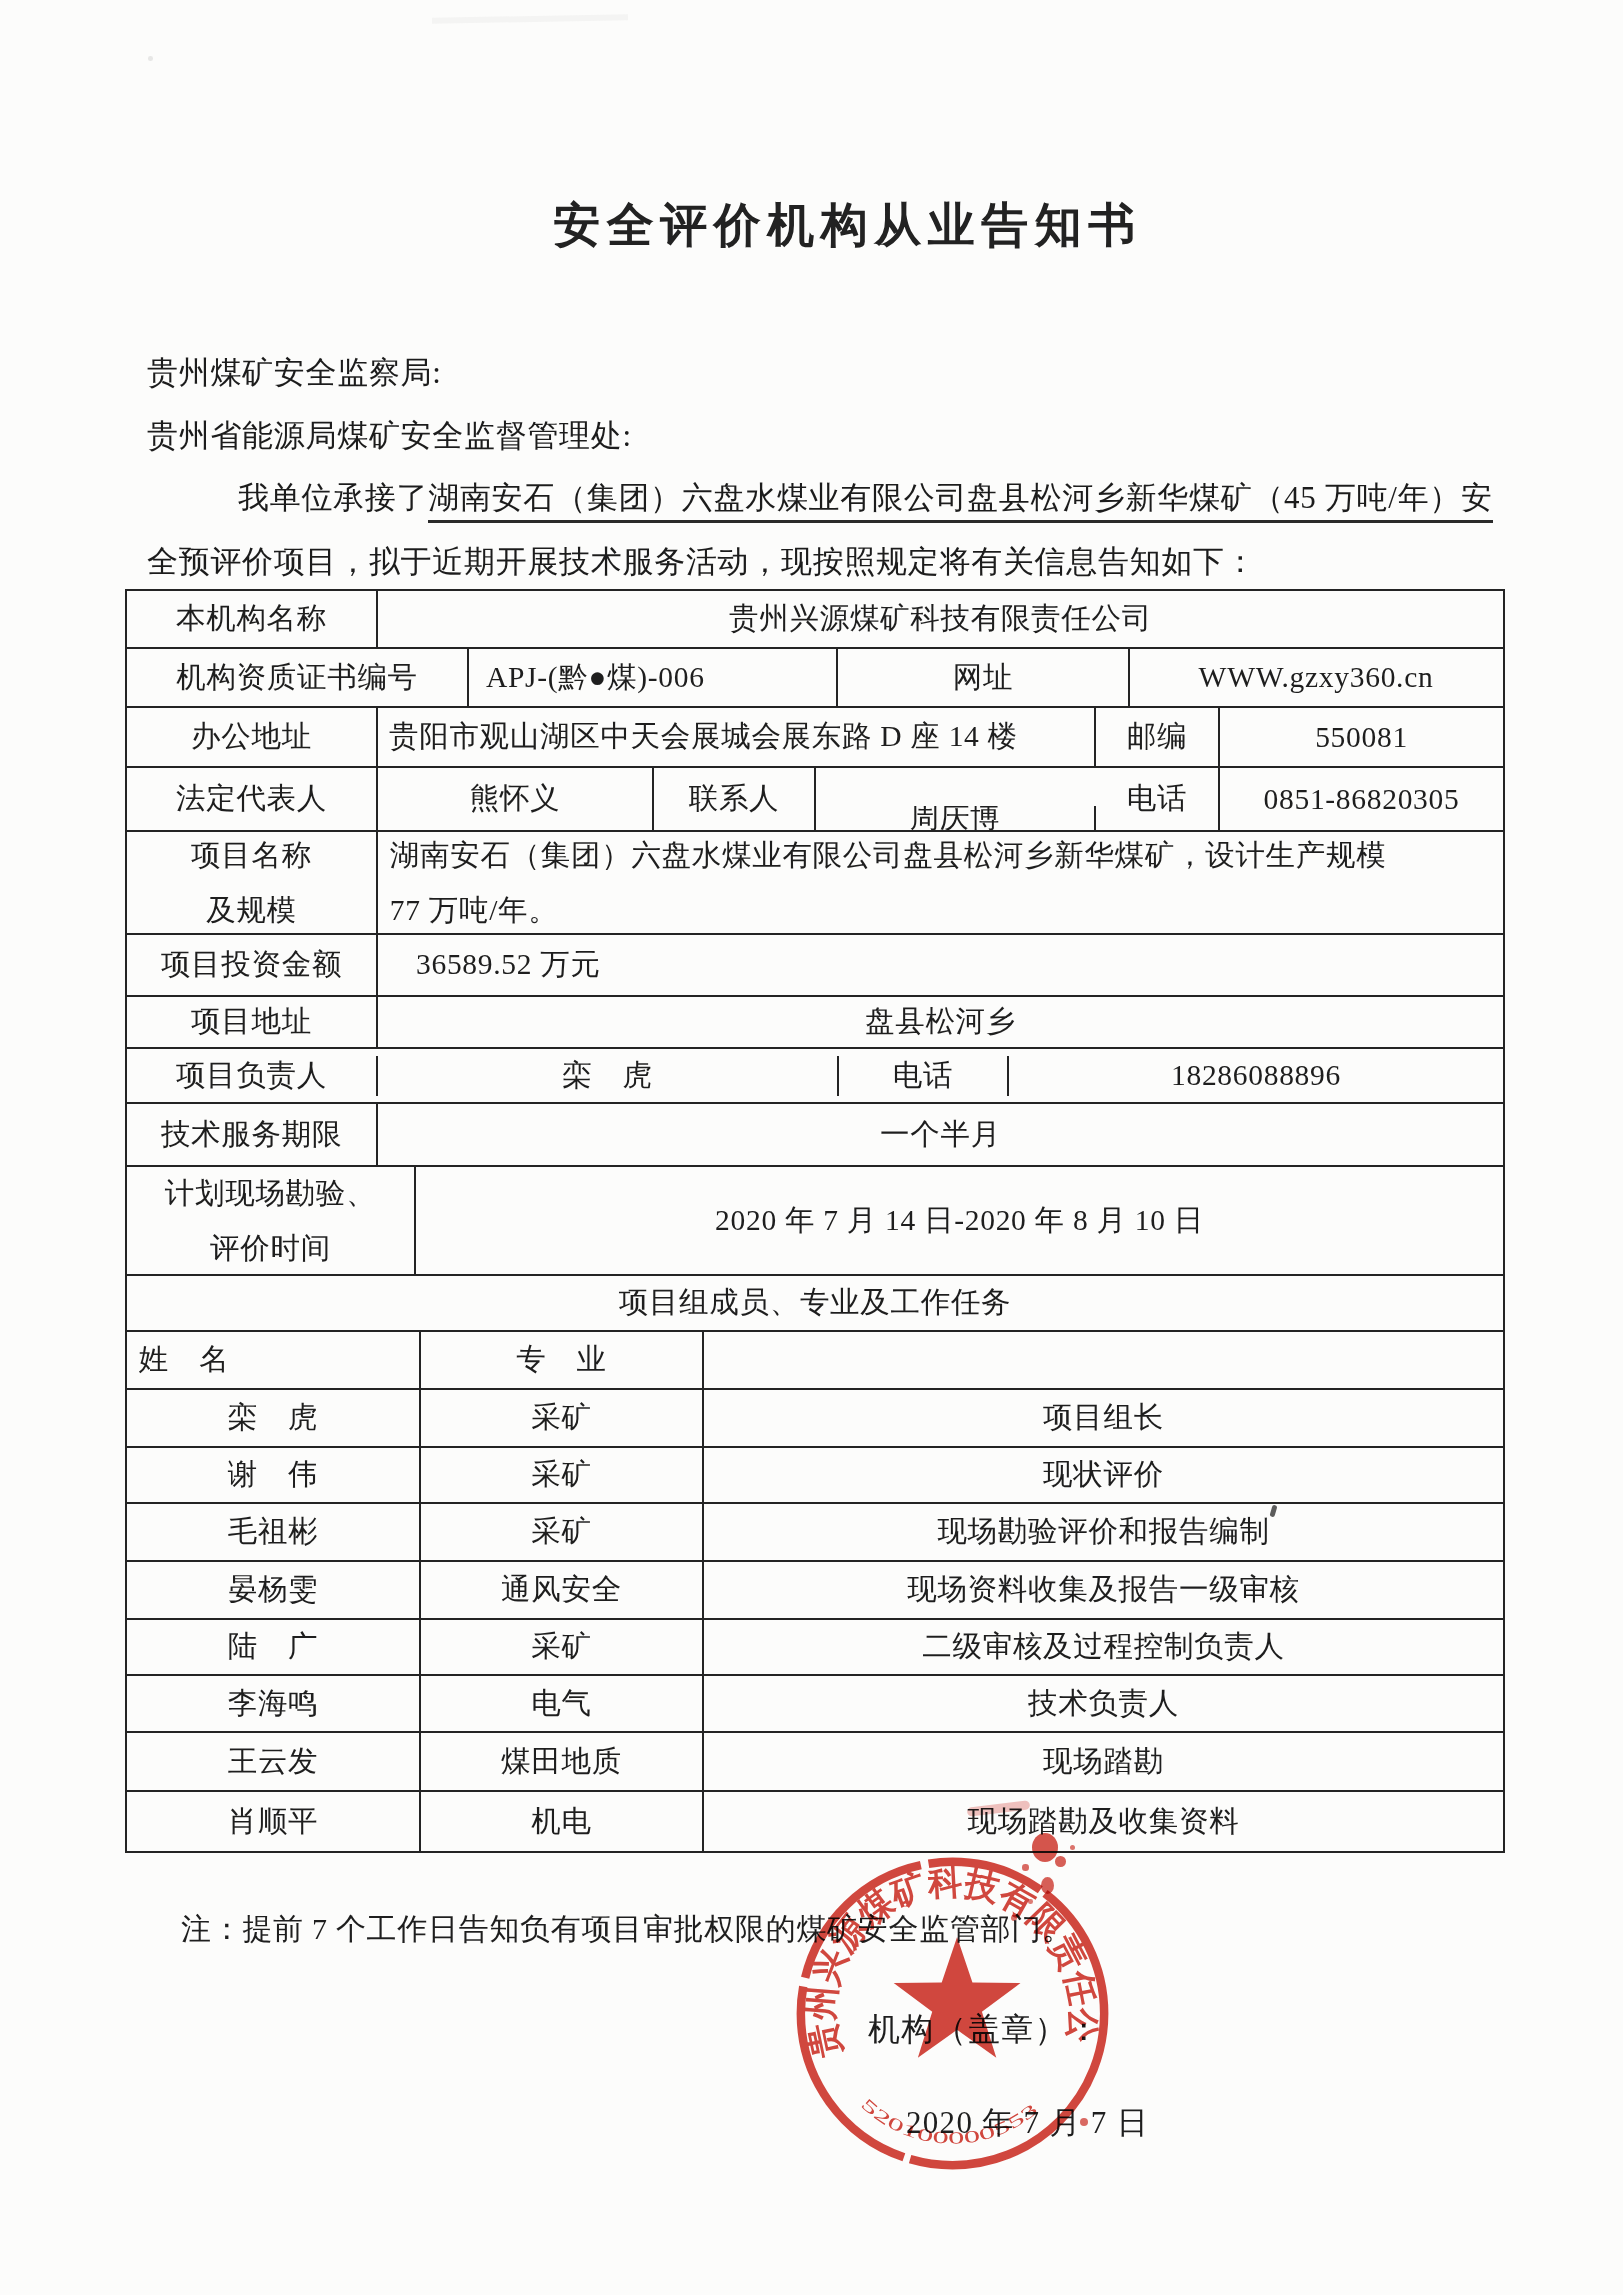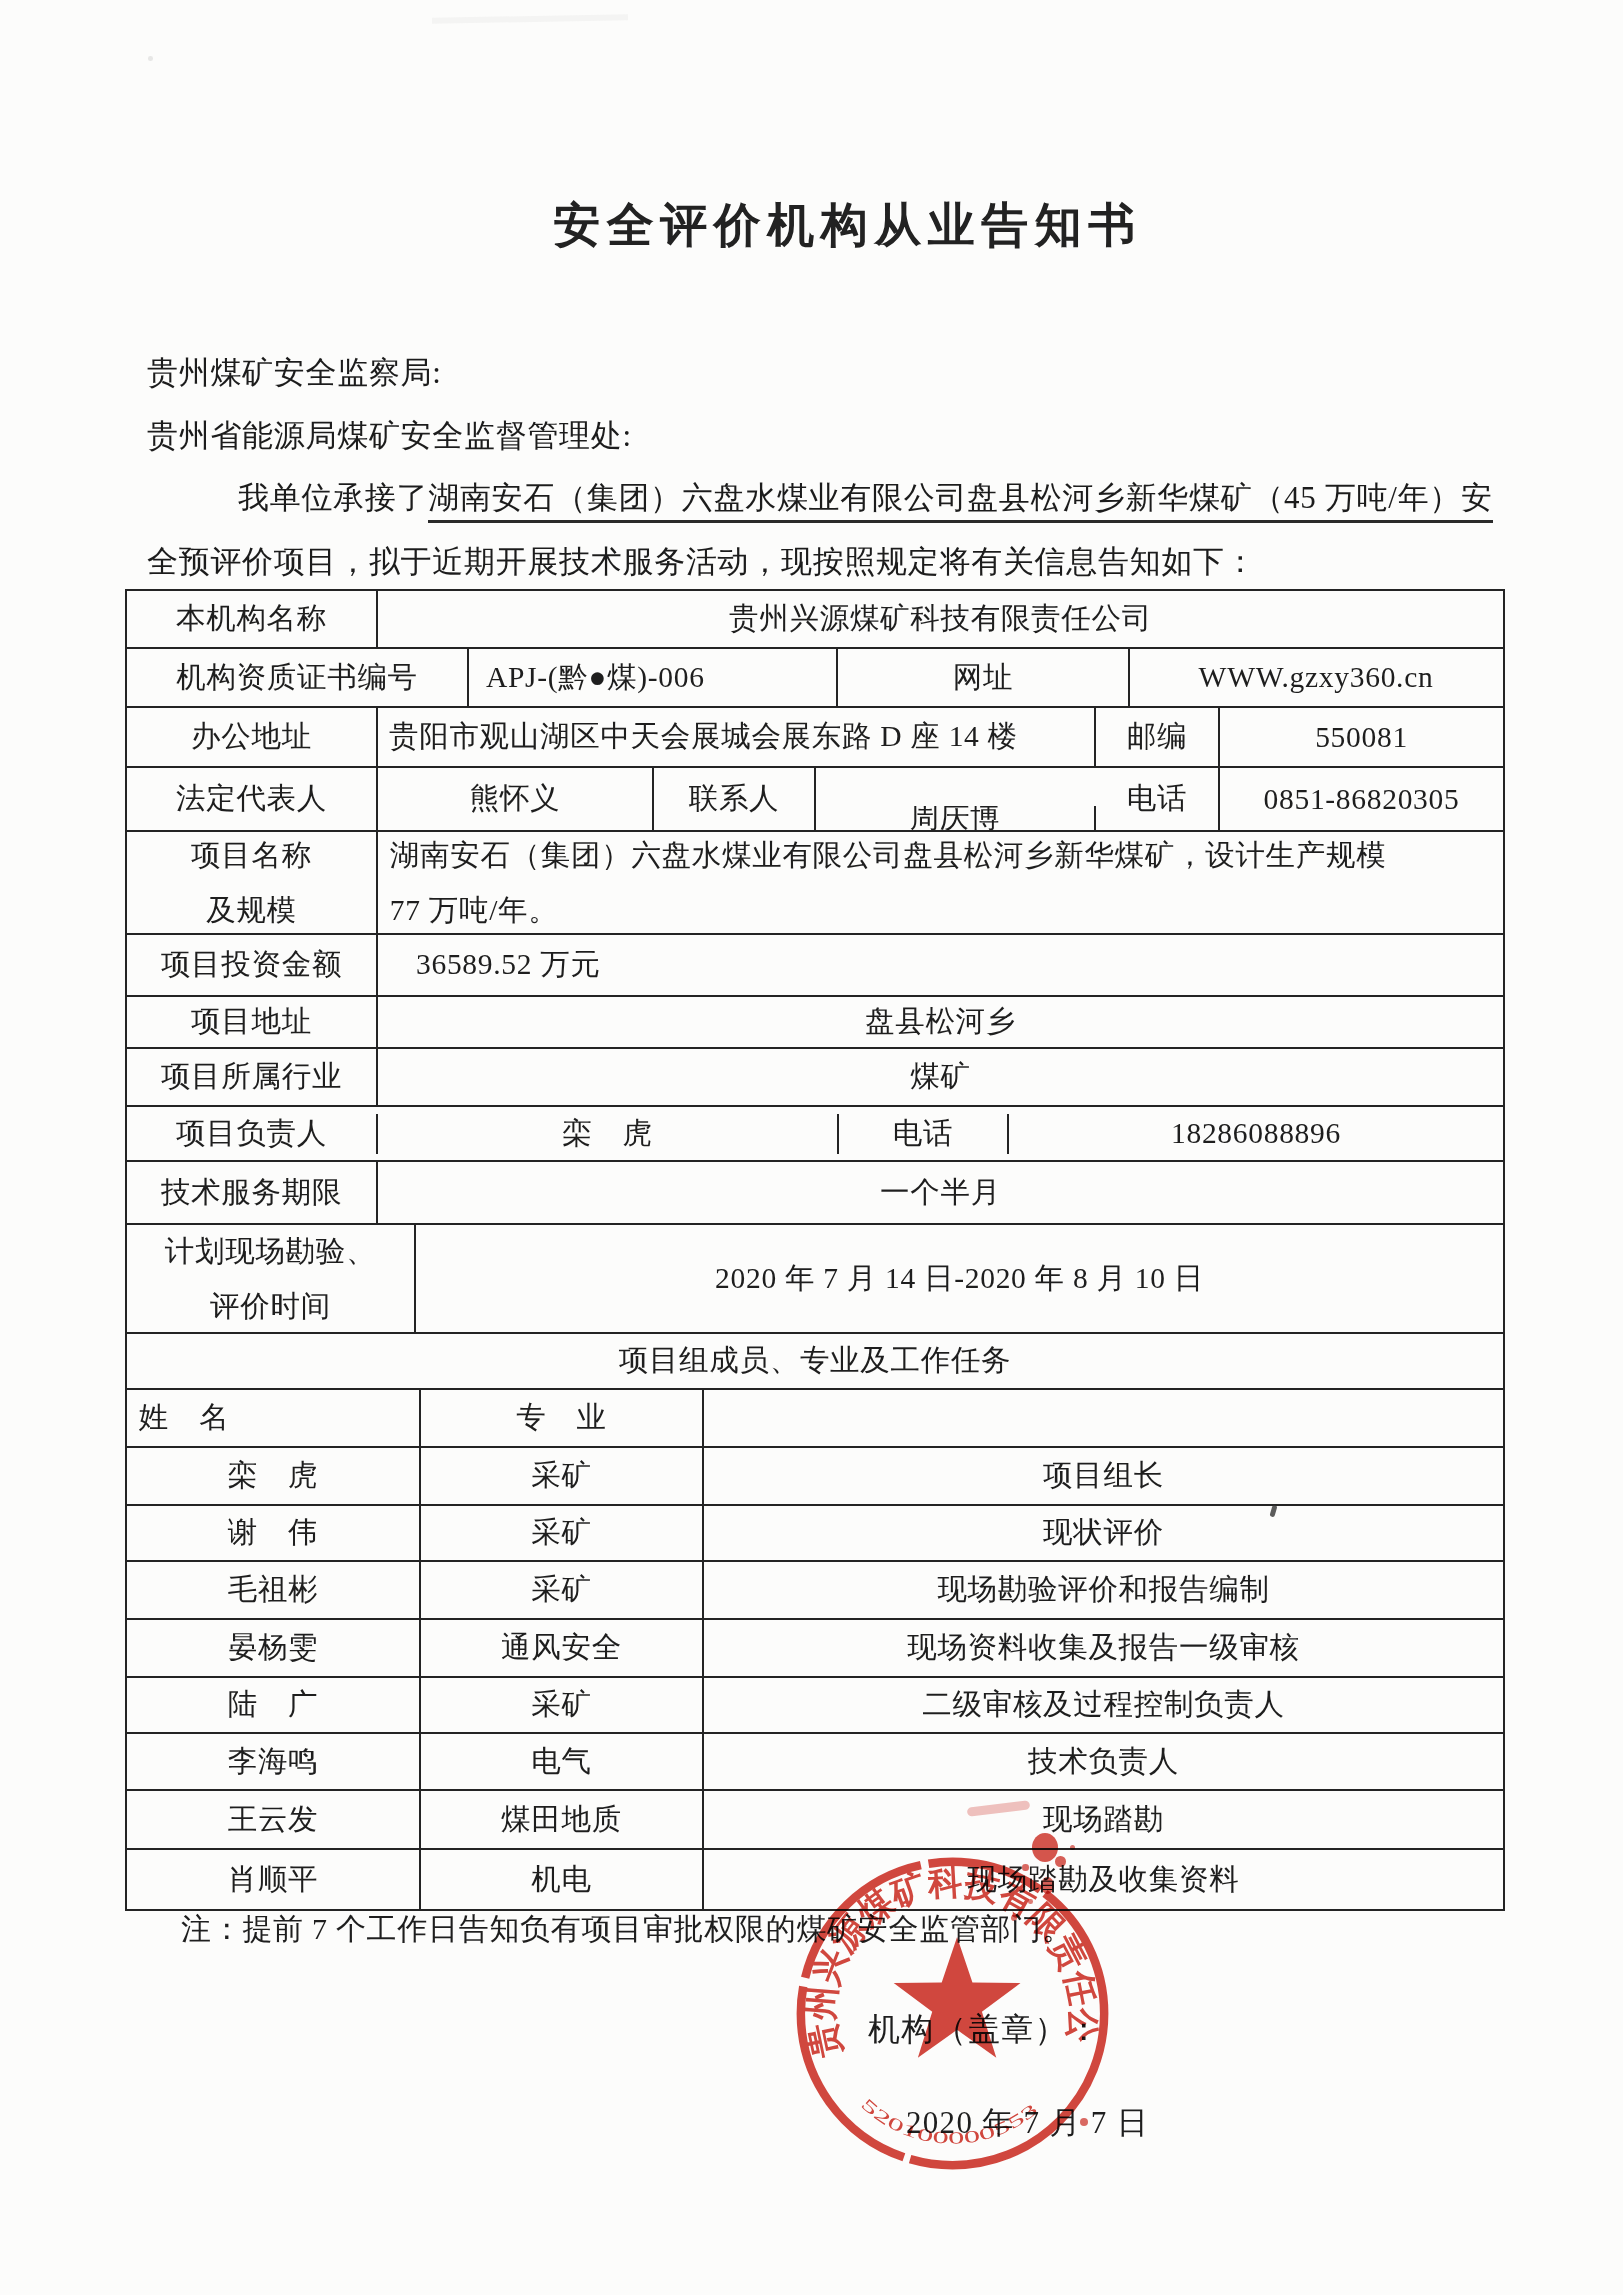--- a/index.html
+++ b/index.html
@@ -104,24 +104,20 @@
   <div class="t-row" style="height:62px;">
     <div class="t-cell" style="width:251px;">项目投资金额</div>
     <div class="t-cell val-l" style="width:1125px;padding-left:38px;">36589.52 万元</div>
   </div>
 
   <div class="t-row" style="height:52px;">
     <div class="t-cell" style="width:251px;">项目地址</div>
     <div class="t-cell" style="width:1125px;">盘县松河乡</div>
   </div>
 
-  <div class="t-row" style="height:58px;">
-    <div class="t-cell" style="width:251px;">项目所属行业</div>
-    <div class="t-cell" style="width:1125px;">煤矿</div>
-  </div>
 
   <div class="t-row" style="height:55px;align-items:center;">
     <div class="t-cell" style="width:251px;">项目负责人</div>
     <div class="t-cell" style="width:461px;">栾　虎</div>
     <div class="t-cell" style="width:170px;">电话</div>
     <div class="t-cell" style="width:494px;">18286088896</div>
   </div>
 
   <div class="t-row" style="height:63px;">
     <div class="t-cell" style="width:251px;">技术服务期限</div>

